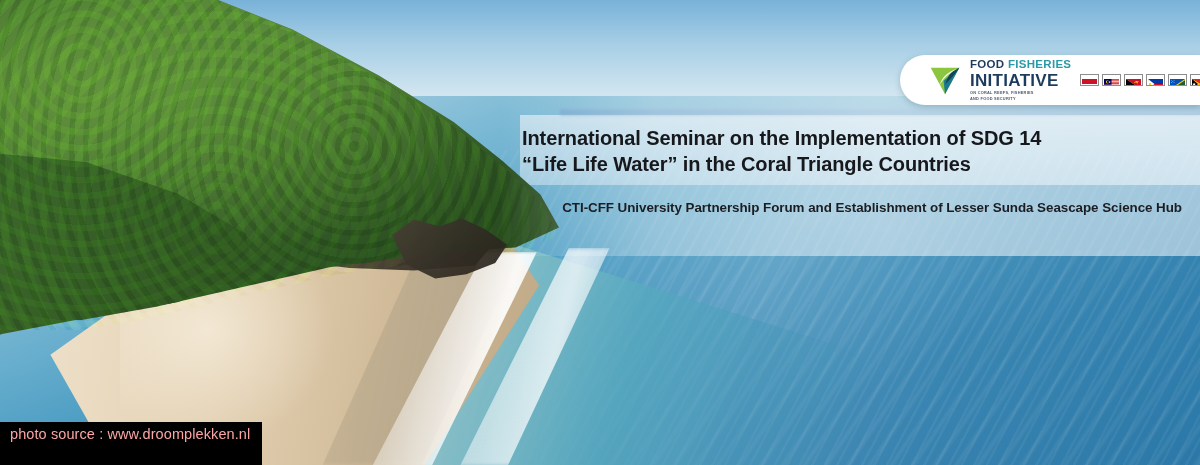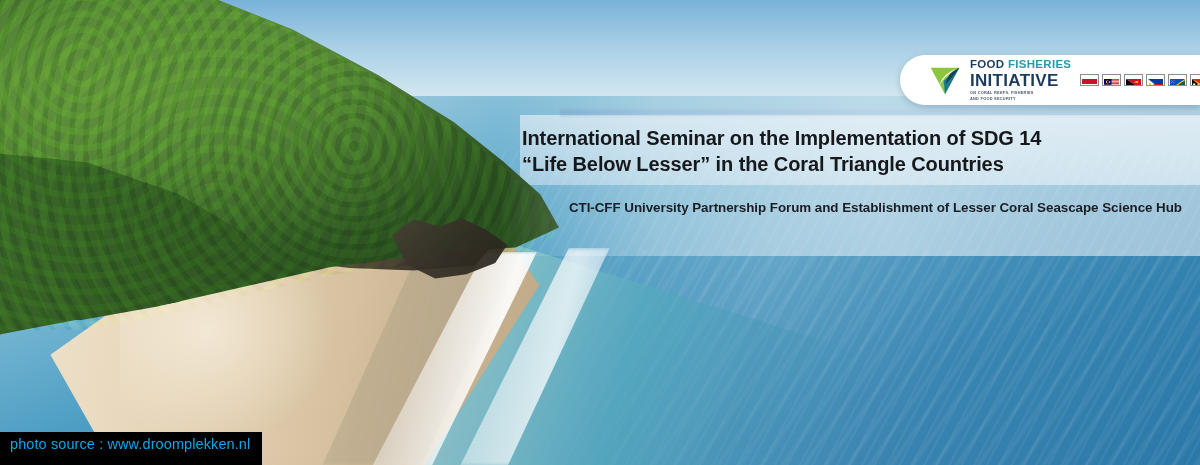--- a/index.html
+++ b/index.html
@@ -200,23 +200,23 @@
     position:absolute;right:18px;top:200px;width:660px;
     text-align:right;
     font-size:13.4px;font-weight:bold;color:#1b1d22;
     letter-spacing:-.05px;
   }
 
   
   .credit{
     position:absolute;left:0;bottom:0;
     background:#000000;
-    color:#0ea5e9;
+    color:#fca5a5;
     font-size:14.5px;
-    padding:4px 12px 13px 10px;
+    padding:4px 12px 23px 10px;
     letter-spacing:.1px;
     white-space:nowrap;
   }
 </style>
 </head>
 <body>
 
 <div class="banner">
 
   <div class="photo">
@@ -337,20 +337,20 @@
           <path d="M0 0 L18 10 L0 20 Z" fill="#ffc72c"></path>
           <path d="M0 0 L12 10 L0 20 Z" fill="#000"></path>
           <path d="M4.2 7.2 l1 2.3 2.5.2-1.9 1.6.6 2.4-2.2-1.3-2.2 1.3.6-2.4-1.9-1.6 2.5-.2z" fill="#fff"></path>
         </svg>
       </span>
     </div>
   </div>
 
   <div class="headline">
     <span>International Seminar on the Implementation of SDG 14</span>
-    <span class="l2">“Life Below Lesser” in the Coral Triangle Countries</span>
+    <span class="l2">“Life Life Water” in the Coral Triangle Countries</span>
   </div>
 
-  <div class="subtitle">CTI-CFF University Partnership Forum and Establishment of Lesser Coral Seascape Science Hub</div>
+  <div class="subtitle">CTI-CFF University Partnership Forum and Establishment of Lesser Sunda Seascape Science Hub</div>
 
   <div class="credit">photo source : www.droomplekken.nl</div>
 
 </div>
 
 </body></html>

